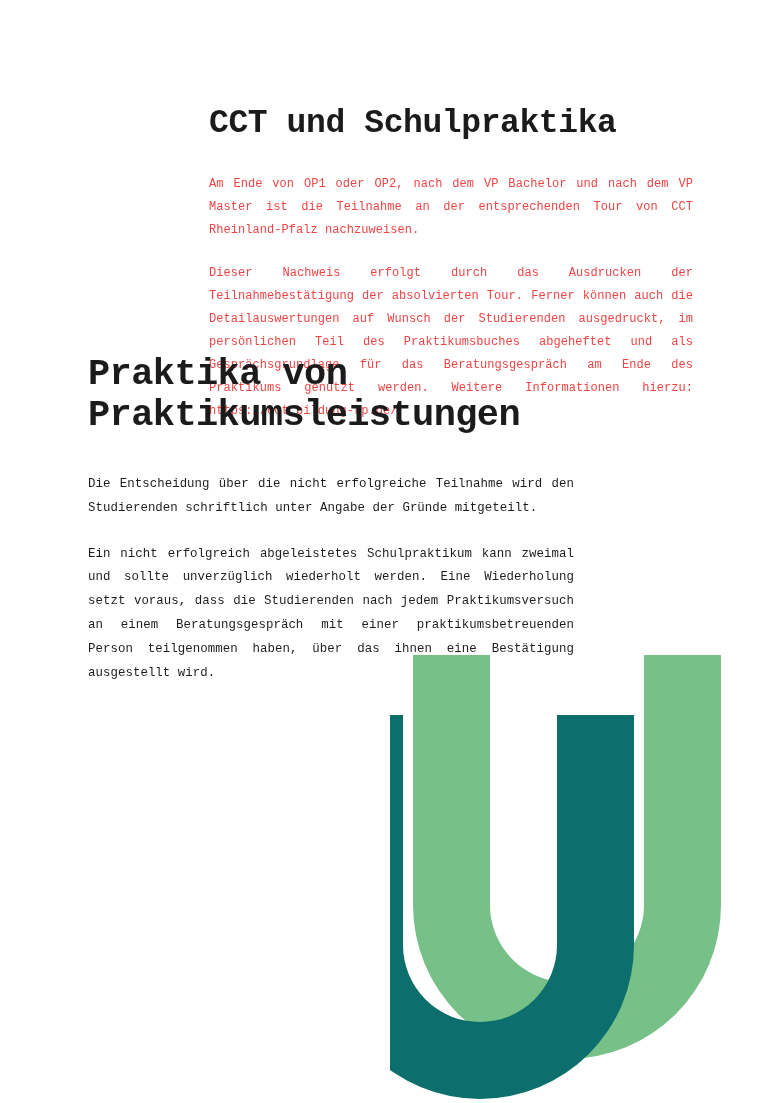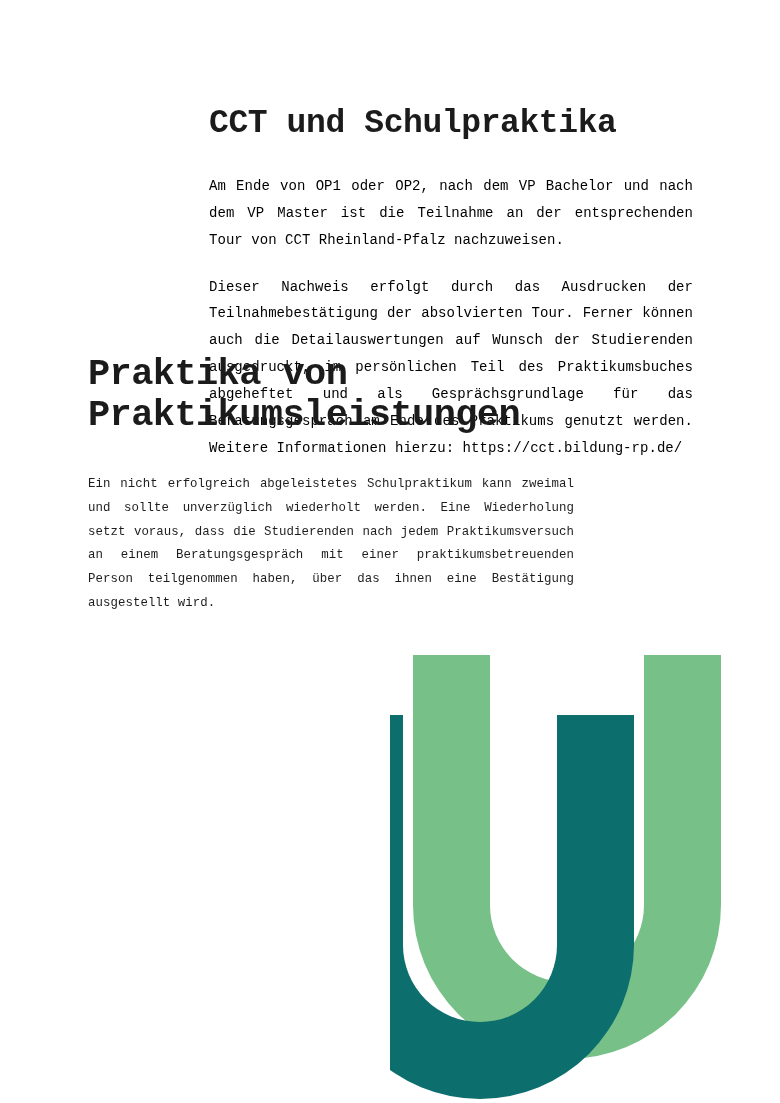--- a/index.html
+++ b/index.html
@@ -27,23 +27,23 @@
   }
   .h1-main {
     font-size: 33px;
     font-weight: 700;
     letter-spacing: -0.4px;
     color: #1b1b1b;
     line-height: 1.12;
     margin: 0 0 30px 0;
   }
   .section-one .para {
-    font-size: 14px;
+    font-size: 12px;
     line-height: 1.92;
-    color: #000000;
+    color: #ef4444;
     text-align: justify;
     margin: 0 0 20px 0;
     letter-spacing: 0.05px;
   }
   .section-one .para:last-child { margin-bottom: 12px; }
 
   
   .section-two {
     position: absolute;
     left: 88px;
@@ -86,20 +86,21 @@
 <div class="page">
 
   <div class="section-one">
     <h1 class="h1-main">CCT und Schulpraktika</h1>
     <p class="para">Am Ende von OP1 oder OP2, nach dem VP Bachelor und nach dem VP Master ist die Teilnahme an der entsprechenden Tour von CCT Rheinland-Pfalz nachzuweisen.</p>
     <p class="para">Dieser Nachweis erfolgt durch das Ausdrucken der Teilnahmebestätigung der absolvierten Tour. Ferner können auch die Detailauswertungen auf Wunsch der Studierenden ausgedruckt, im persönlichen Teil des Praktikumsbuches abgeheftet und als Gesprächsgrundlage für das Beratungsgespräch am Ende des Praktikums genutzt werden. Weitere Informationen hierzu: https://cct.bildung-rp.de/</p>
   </div>
 
   <div class="section-two">
     <h1 class="h1-second">Praktika von Praktikumsleistungen</h1>
+    <p class="para">Die Entscheidung über die nicht erfolgreiche Teilnahme wird den Studierenden schriftlich unter Angabe der Gründe mitgeteilt.</p>
     <p class="para">Ein nicht erfolgreich abgeleistetes Schulpraktikum kann zweimal und sollte unverzüglich wiederholt werden. Eine Wiederholung setzt voraus, dass die Studierenden nach jedem Praktikumsversuch an einem Beratungsgespräch mit einer praktikumsbetreuenden Person teilgenommen haben, über das ihnen eine Bestätigung ausgestellt wird.</p>
   </div>
 
   <div class="logo-mark">
     <svg width="400" height="450" viewBox="0 0 400 450" xmlns="http://www.w3.org/2000/svg">
 
       <g>
         <path d="M 100 0
                  L 100 250
                  A 77 77 0 0 0 254 250

